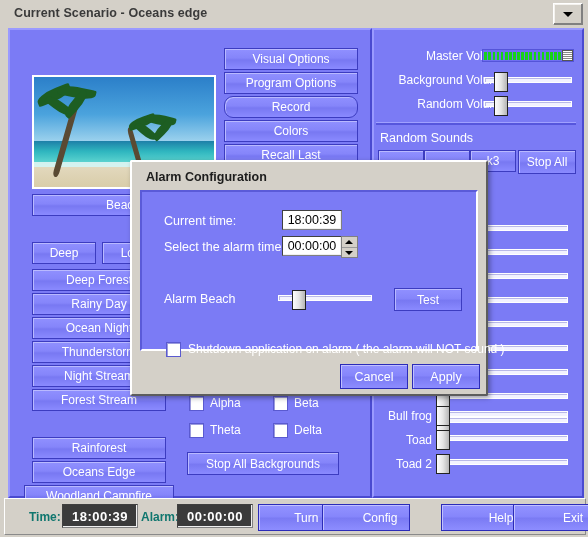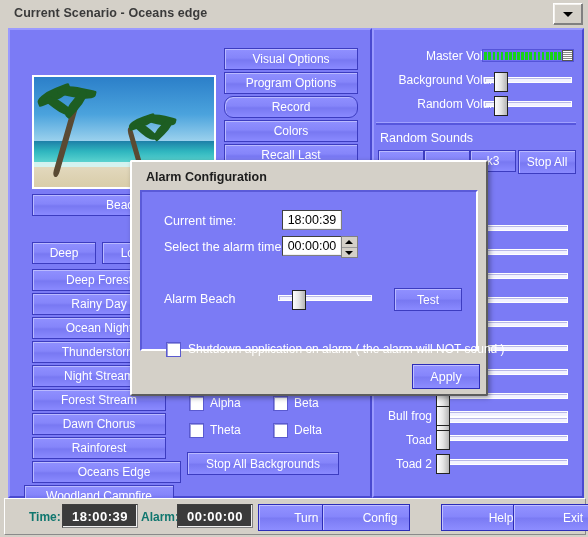--- a/index.html
+++ b/index.html
@@ -154,23 +154,22 @@
 
     <div class="btn savebtn" style="position:absolute;">Deep</div>
     <div class="btn loadbtn" style="position:absolute;">Load</div>
 
     <div class="btn" style="left:22px;top:239px;width:132px;height:20px;">Deep Forest</div>
     <div class="btn" style="left:22px;top:263px;width:132px;height:20px;">Rainy Day</div>
     <div class="btn" style="left:22px;top:287px;width:132px;height:20px;">Ocean Night</div>
     <div class="btn" style="left:22px;top:311px;width:132px;height:20px;">Thunderstorm</div>
     <div class="btn" style="left:22px;top:335px;width:132px;height:20px;">Night Stream</div>
     <div class="btn" style="left:22px;top:359px;width:132px;height:20px;">Forest Stream</div>
-    <div class="btn" style="left:22px;top:383px;width:132px;height:20px;">Dawn Chorus</div>
     <div class="btn" style="left:22px;top:407px;width:132px;height:20px;">Rainforest</div>
-    <div class="btn" style="left:22px;top:431px;width:132px;height:20px;padding-left:15px;">Oceans Edge</div>
+    <div class="btn" style="left:22px;top:431px;width:132px;height:20px;">Oceans Edge</div>
     <div class="btn" style="left:14px;top:455px;width:148px;height:20px;">Woodland Campfire</div>
 
     <div class="btn midbtn" style="position:absolute;top:18px;">Visual Options</div>
     <div class="btn midbtn" style="position:absolute;top:42px;">Program Options</div>
     <div class="btn midbtn" style="position:absolute;top:66px;border-radius:9px;">Record</div>
     <div class="btn midbtn" style="position:absolute;top:90px;">Colors</div>
     <div class="btn midbtn" style="position:absolute;top:114px;">Recall Last</div>
 
     <div class="cbx" style="left:179px;top:366px;"></div>
     <div class="cbx-lab" style="left:200px;top:366px;">Alpha</div>
@@ -318,20 +317,21 @@
       <div class="slider" style="left:136px;top:98px;width:92px;">
         <div class="track"></div>
         <div class="thumb" style="left:14px;"></div>
       </div>
       <div class="btn" style="left:252px;top:96px;width:66px;height:21px;">Test</div>
 
       <div class="cbx" style="left:24px;top:150px;"></div>
       <div class="cbx-lab" style="left:46px;top:150px;">Shutdown application on alarm ( the alarm will NOT sound )</div>
     </div>
 
+    <div class="dlg-btn" style="left:208px;top:202px;width:66px;">Cancel</div>
     <div class="dlg-btn" style="left:280px;top:202px;width:66px;">Apply</div>
   </div>
 
   <div class="statusbar">
     <div class="st-lab" style="left:24px;top:11px;">Time:</div>
     <div class="lcd" style="left:57px;top:5px;width:74px;height:22px;">18:00:39</div>
     <div class="st-lab" style="left:136px;top:11px;">Alarm:</div>
     <div class="lcd" style="left:172px;top:5px;width:74px;height:22px;">00:00:00</div>
     <div class="sbtn" style="left:253px;top:5px;width:58px;">Turn On</div>
     <div class="sbtn" style="left:317px;top:5px;width:58px;">Config</div>

